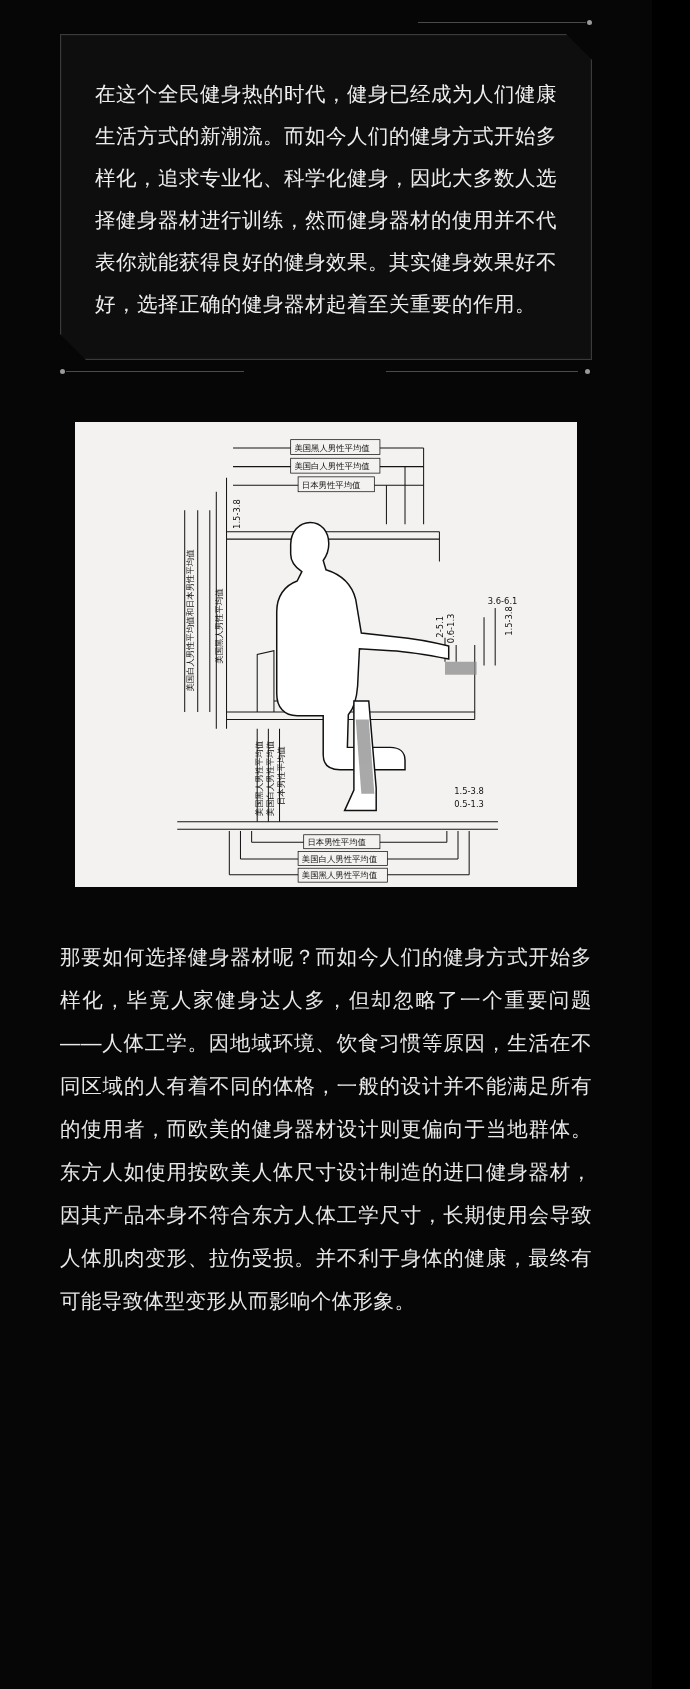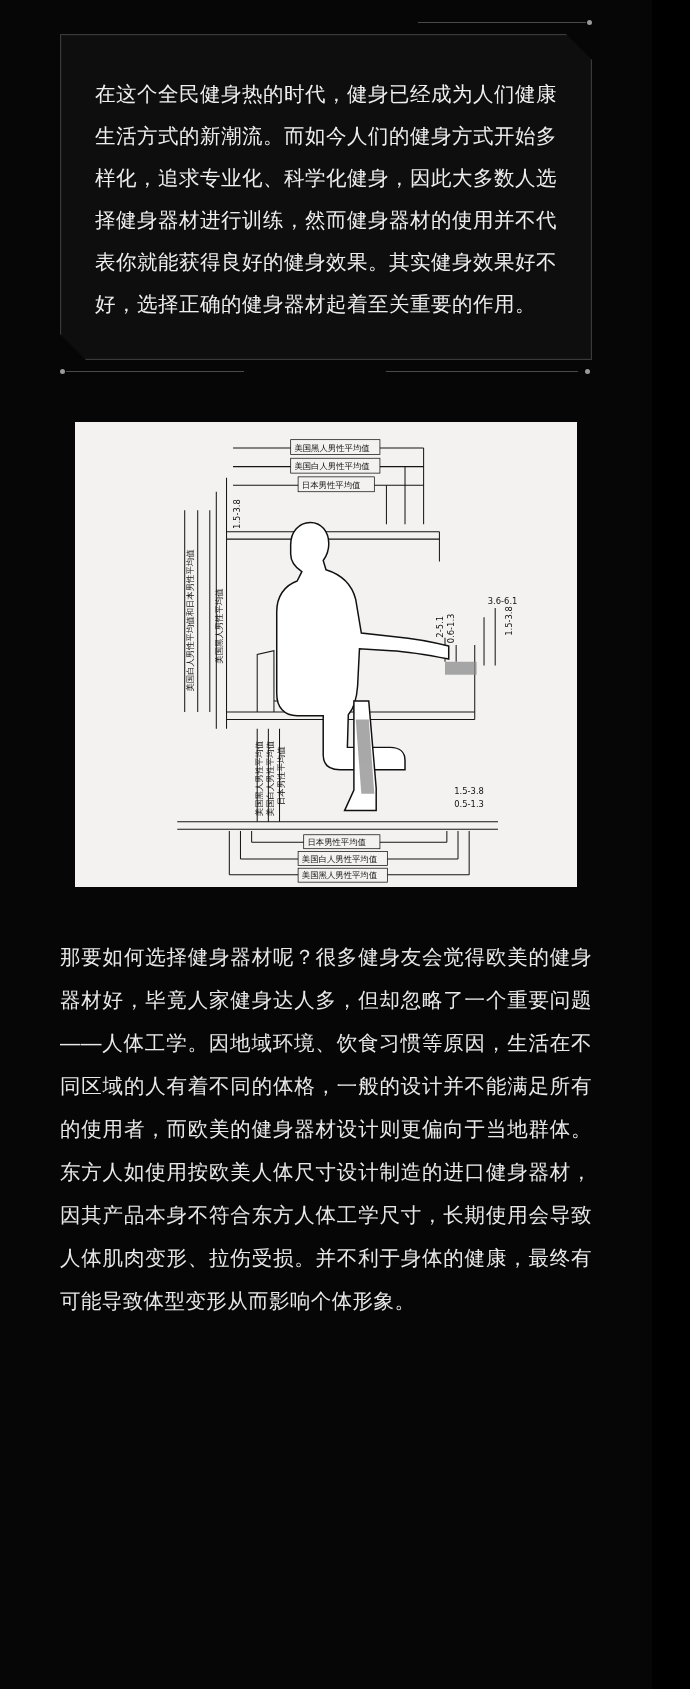--- a/index.html
+++ b/index.html
@@ -250,15 +250,15 @@
           <text transform="translate(470,230) rotate(-90)">1.5-3.8</text>
           <text transform="translate(396,232) rotate(-90)">2-5.1</text>
           <text transform="translate(408,238) rotate(-90)">0.6-1.3</text>
           <text x="408" y="400">1.5-3.8</text>
           <text x="408" y="414">0.5-1.3</text>
         </g>
       </svg>
     </div>
   </div>
 
-  <p class="body-text">那要如何选择健身器材呢？很多健身友会觉得欧美的健身器材好，毕竟人家健身达人多，但却忽略了一个重要问题——人体工学。因地域环境、饮食习惯等原因，生活在不同区域的人有着不同的体格，一般的设计并不能满足所有的使用者，而欧美的健身器材设计则更偏向于当地群体。东方人如使用按欧美人体尺寸设计制造的进口健身器材，因其产品本身不符合东方人体工学尺寸，长期使用会导致人体肌肉变形、拉伤受损。并不利于身体的健康，最终有可能导致体型变形从而影响个体形象。</p>
+  <p class="body-text">那要如何选择健身器材呢？而如今人们的健身方式开始多样化，毕竟人家健身达人多，但却忽略了一个重要问题——人体工学。因地域环境、饮食习惯等原因，生活在不同区域的人有着不同的体格，一般的设计并不能满足所有的使用者，而欧美的健身器材设计则更偏向于当地群体。东方人如使用按欧美人体尺寸设计制造的进口健身器材，因其产品本身不符合东方人体工学尺寸，长期使用会导致人体肌肉变形、拉伤受损。并不利于身体的健康，最终有可能导致体型变形从而影响个体形象。</p>
 
 </div>
 
 </body></html>

